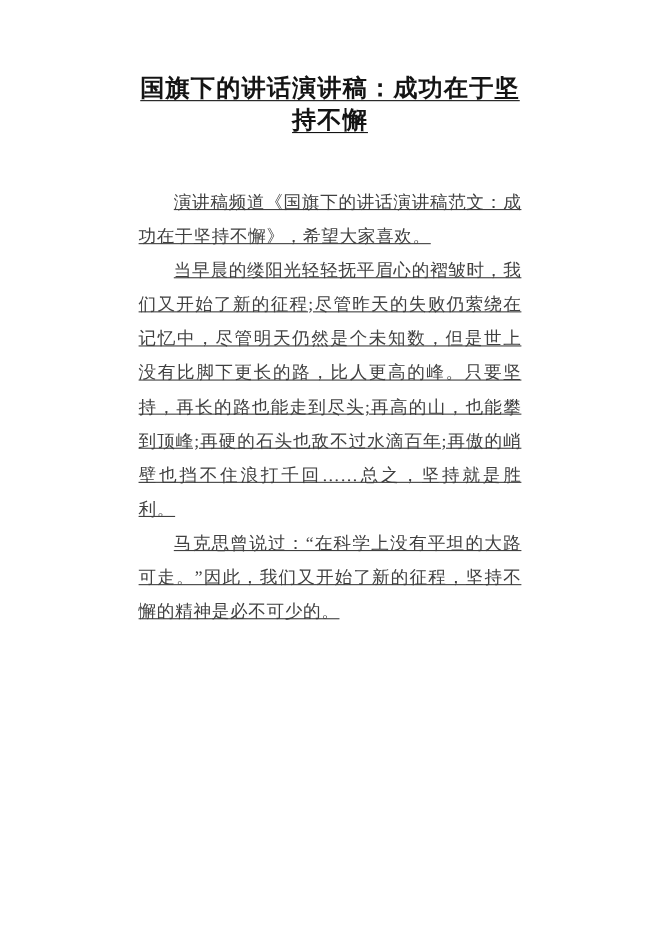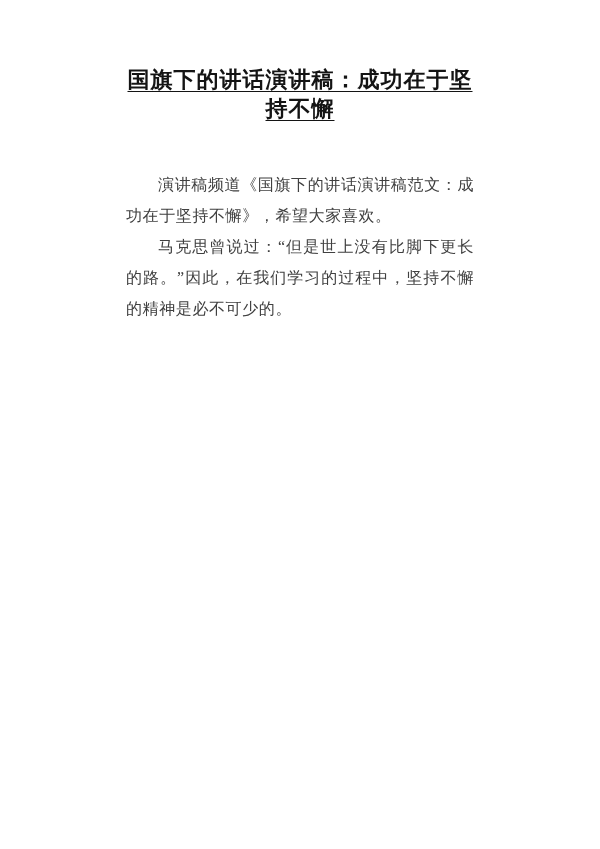--- a/index.html
+++ b/index.html
@@ -35,24 +35,26 @@
     margin: 0;
     padding: 0;
     font-size: 16px;
     line-height: 31px;
     letter-spacing: 0.6px;
     color: #404040;
     text-align: justify;
     text-justify: inter-ideograph;
     text-indent: 2em;
     word-break: break-all;
+    text-decoration: underline;
   }
 </style>
 </head>
 <body>
 
 <div class="page">
   <h1 class="doc-title">国旗下的讲话演讲稿：成功在于坚持不懈</h1>
   <div class="doc-body">
       <p>演讲稿频道《国旗下的讲话演讲稿范文：成功在于坚持不懈》，希望大家喜欢。</p>
-      <p>马克思曾说过：“但是世上没有比脚下更长的路。”因此，在我们学习的过程中，坚持不懈的精神是必不可少的。</p>
+      <p>当早晨的缕阳光轻轻抚平眉心的褶皱时，我们又开始了新的征程;尽管昨天的失败仍萦绕在记忆中，尽管明天仍然是个未知数，但是世上没有比脚下更长的路，比人更高的峰。只要坚持，再长的路也能走到尽头;再高的山，也能攀到顶峰;再硬的石头也敌不过水滴百年;再傲的峭壁也挡不住浪打千回……总之，坚持就是胜利。</p>
+      <p>马克思曾说过：“在科学上没有平坦的大路可走。”因此，我们又开始了新的征程，坚持不懈的精神是必不可少的。</p>
     </div>
 </div>
 
 </body></html>

